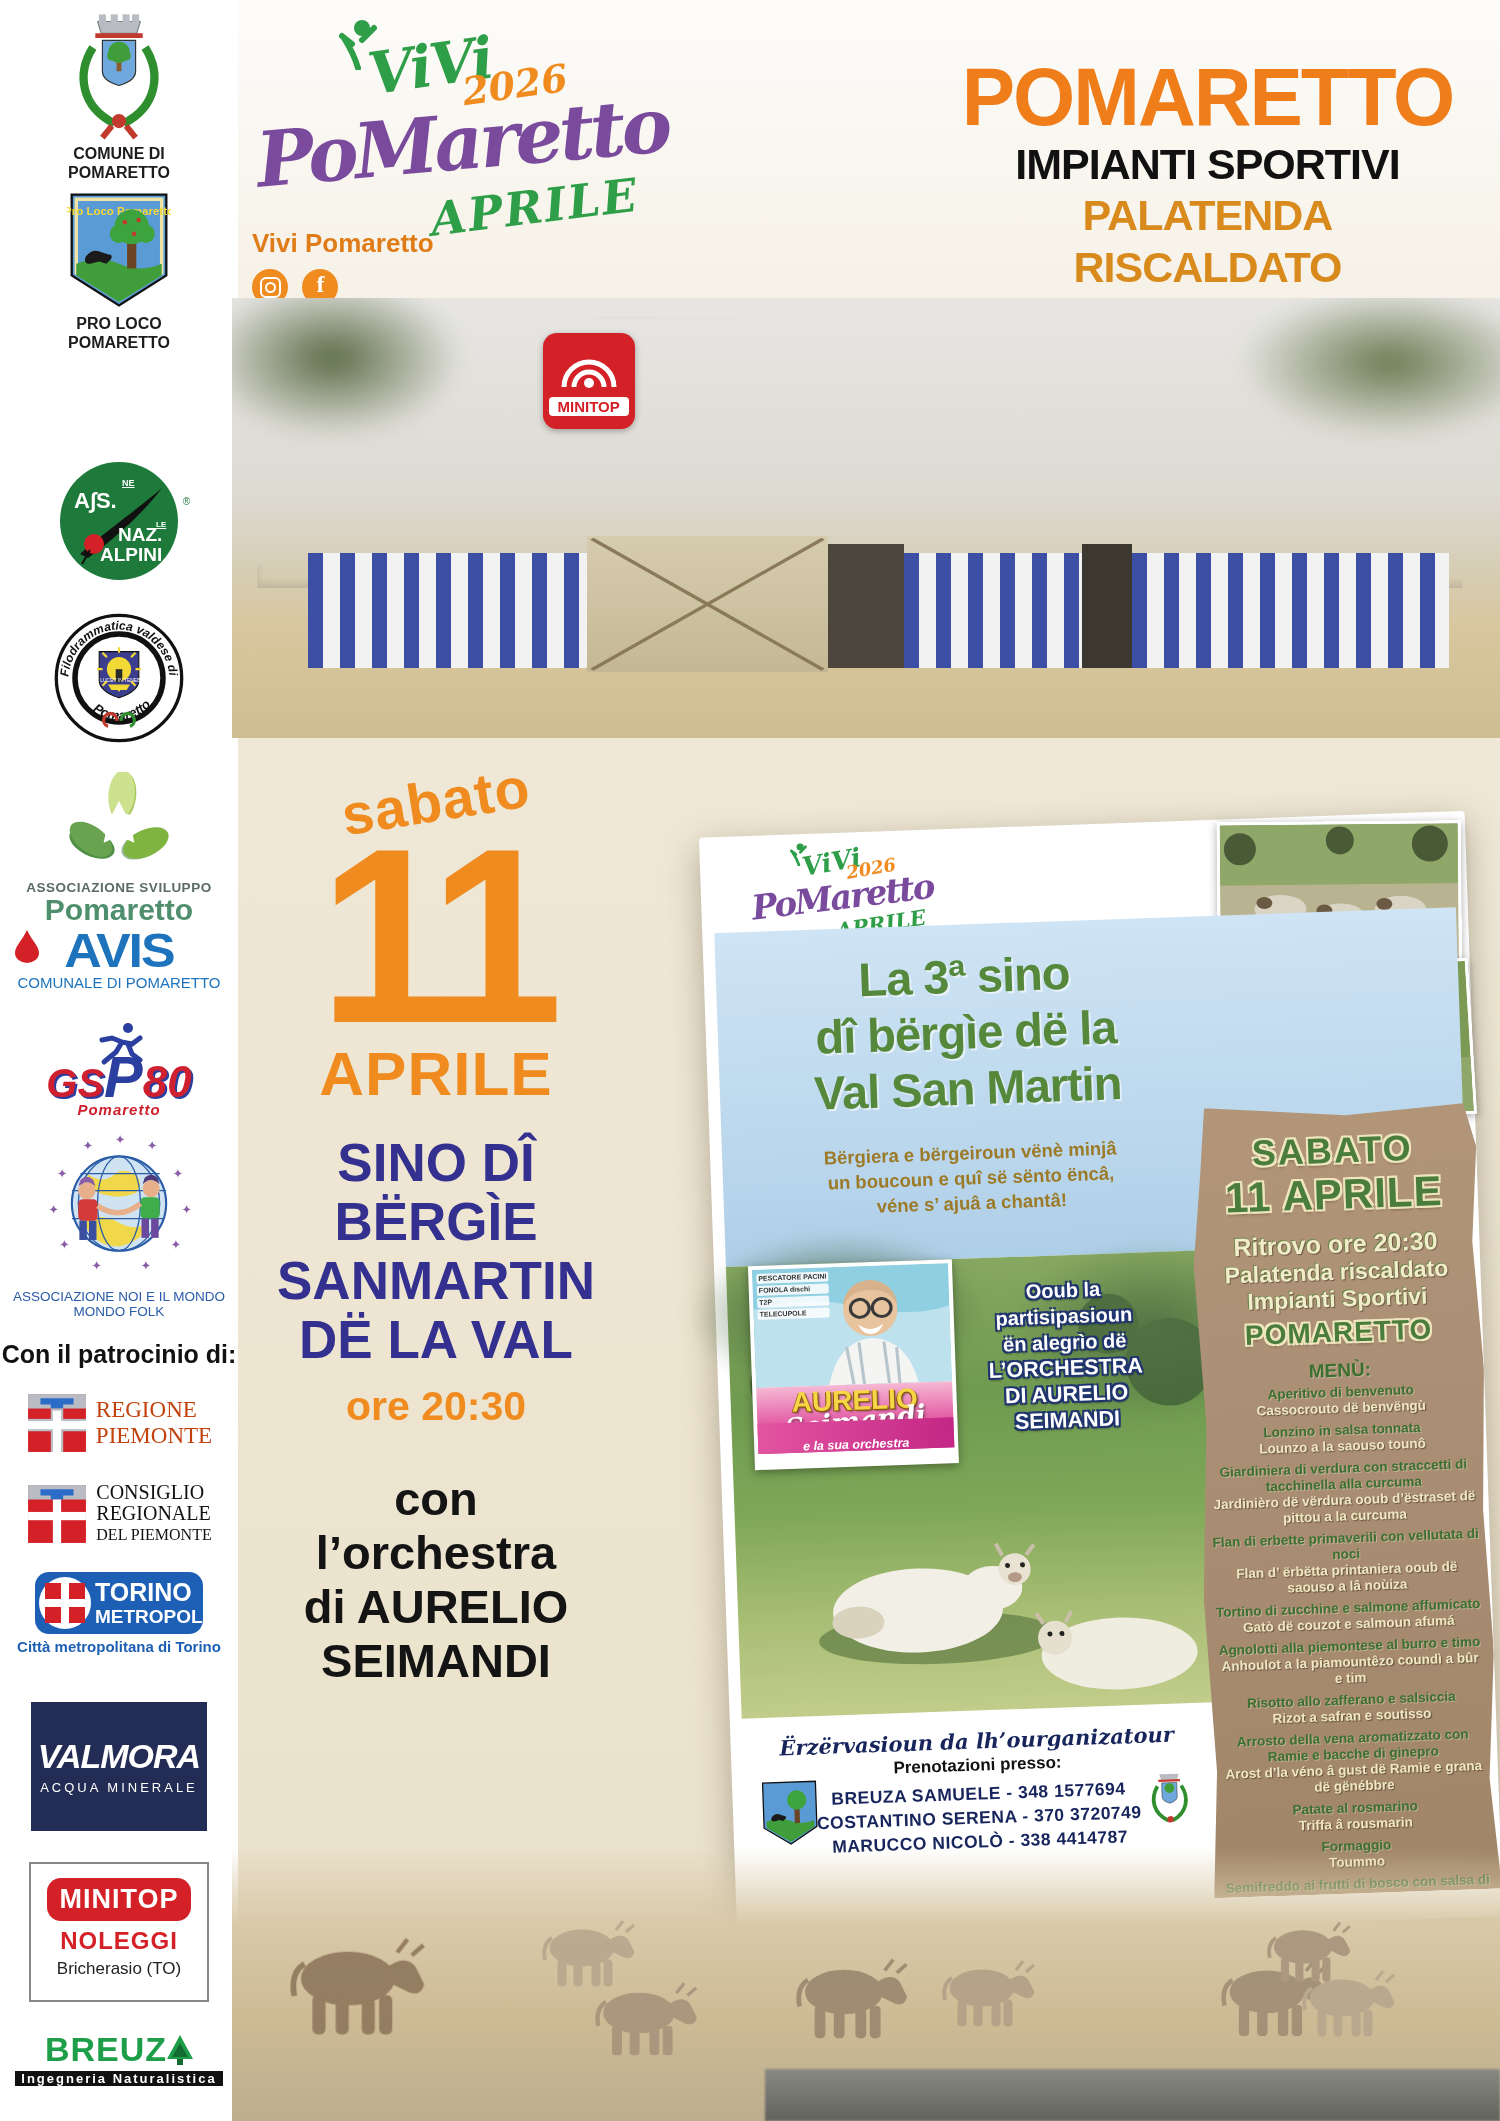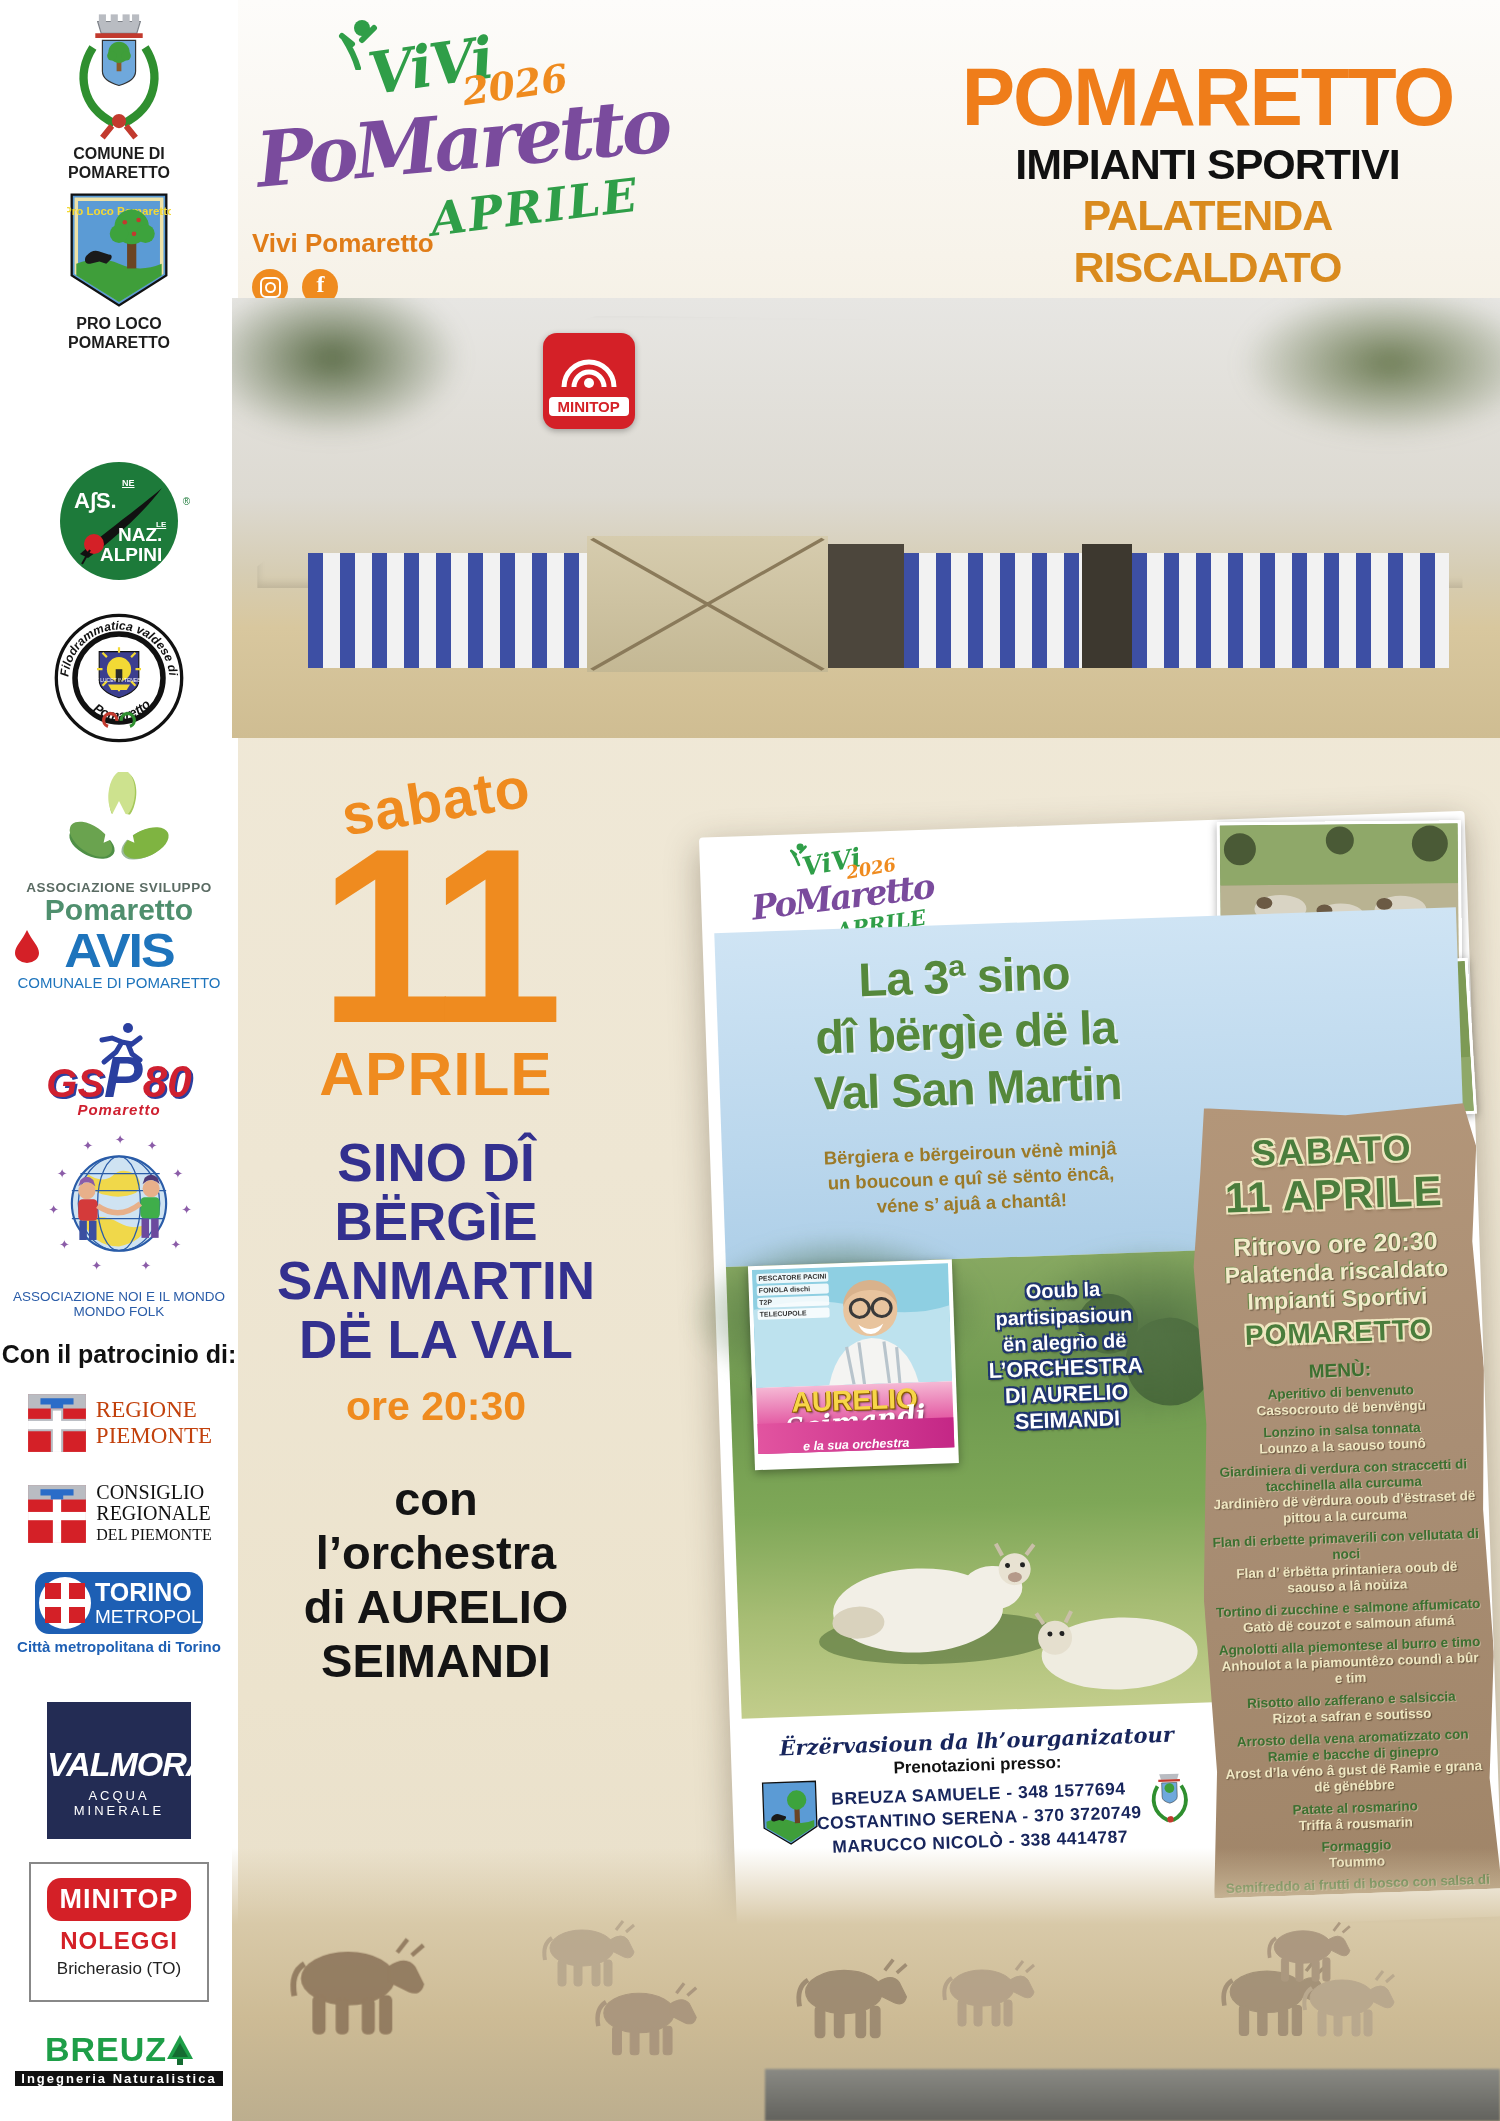--- a/index.html
+++ b/index.html
@@ -25,21 +25,21 @@
   .gsp-p{font-size:58px;color:#2a3f9f;}
   .gsp-80{font-size:44px;color:#cf2030;text-shadow:2px 2px 0 #2a3f9f;}
   .gsp-sub{font-size:15px;color:#cf2030;font-style:italic;font-weight:bold;margin-top:-6px;letter-spacing:1px;}
   
   .patrocinio{font-size:25px;font-weight:bold;color:#111;}
   .serif{font-family:"Liberation Serif",serif;}
   .regione-txt{font-size:23px;line-height:26px;color:#c2410c;text-align:left;}
   .consiglio-txt{font-size:20px;line-height:21px;color:#111;text-align:left;}
   .torino-box{width:168px;height:62px;background:#1d5fb4;border-radius:14px;margin:0 auto;position:relative;color:#fff;}
   .torino-sub{color:#1d5fb4;font-weight:bold;font-size:15px;margin-top:4px;}
-  .valmora-box{width:144px;height:128px;background:#232c54;margin:0 auto;color:#fff;padding-top:9px;}
+  .valmora-box{width:176px;height:128px;background:#232c54;margin:0 auto;color:#fff;padding-top:1px;}
   .valmora-name{font-size:34px;font-weight:bold;font-style:italic;letter-spacing:-1px;margin-top:34px;}
   .valmora-sub{font-size:13px;letter-spacing:3px;margin-top:4px;}
   .minitop-box{width:176px;height:136px;background:#fff;border:2px solid #888;margin:0 auto;}
   .minitop-red{display:inline-block;background:#d42027;color:#fff;font-weight:bold;font-size:27px;
       padding:6px 12px;border-radius:14px;margin-top:14px;letter-spacing:1px;}
   .minitop-noleggi{color:#d42027;font-weight:bold;font-size:24px;margin-top:6px;letter-spacing:1px;}
   .minitop-city{color:#222;font-size:17px;margin-top:4px;}
   .breuza-name{font-size:34px;font-weight:bold;color:#1e9e48;letter-spacing:1px;display:inline-block;}
   .breuza-bar{background:#111;color:#fff;font-weight:bold;font-size:13px;letter-spacing:2px;padding:0 6px;margin-top:2px;display:inline-block;}
   
@@ -337,21 +337,21 @@
 
     <div class="logo-block" style="top:1572px;">
       <div class="torino-box">
         <svg width="56" height="56" viewBox="0 0 56 56" style="position:absolute;left:2px;top:3px;">
           <circle cx="28" cy="28" r="26" fill="#fff"></circle>
           <rect x="8" y="8" width="40" height="40" fill="#d42027"></rect>
           <rect x="24" y="8" width="8" height="40" fill="#fff"></rect>
           <rect x="8" y="24" width="40" height="8" fill="#fff"></rect>
         </svg>
         <div style="position:absolute;left:60px;top:6px;font-size:25px;font-weight:bold;letter-spacing:0px;">TORINO</div>
-        <div style="position:absolute;left:60px;top:34px;font-size:19px;font-weight:normal;">METROPOLI</div>
+        <div style="position:absolute;left:60px;top:34px;font-size:19px;font-weight:bold;">METROPOLI</div>
       </div>
       <div class="torino-sub">Città metropolitana di Torino</div>
     </div>
 
     <div class="logo-block" style="top:1702px;">
       <div class="valmora-box">
         <div class="valmora-name">VALMORA</div>
         <div class="valmora-sub">ACQUA MINERALE</div>
       </div>
     </div>

